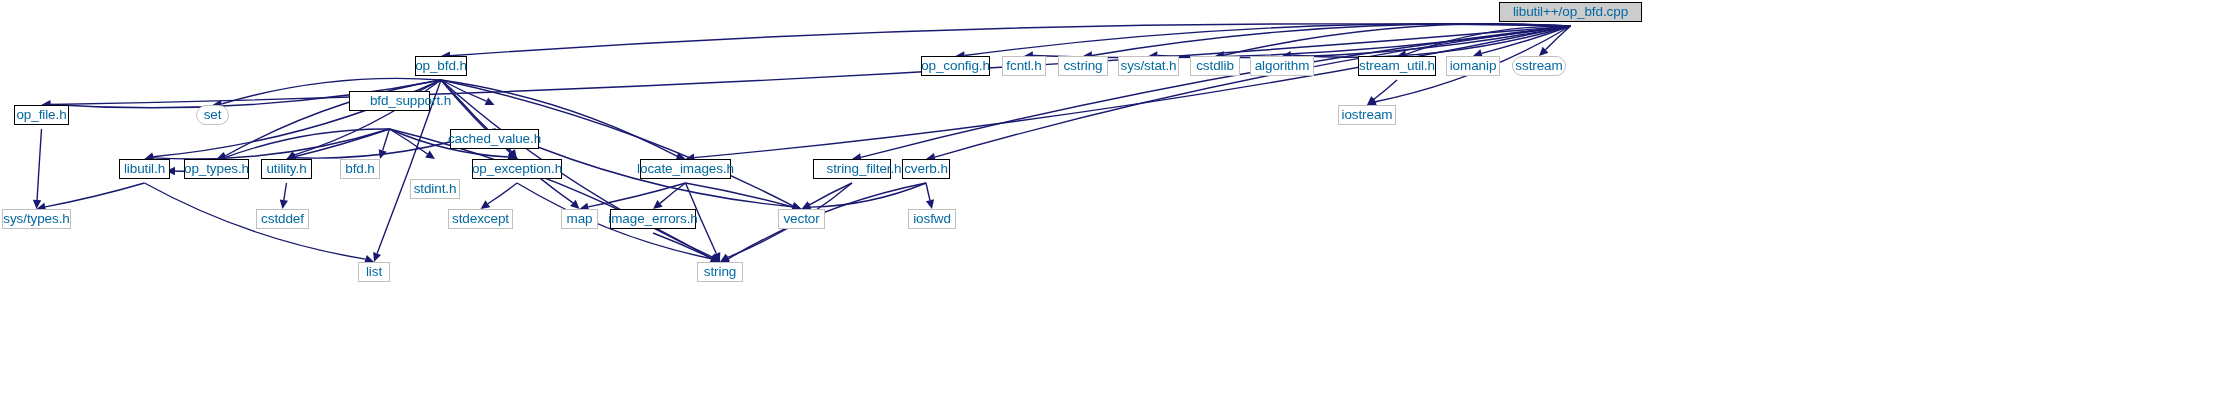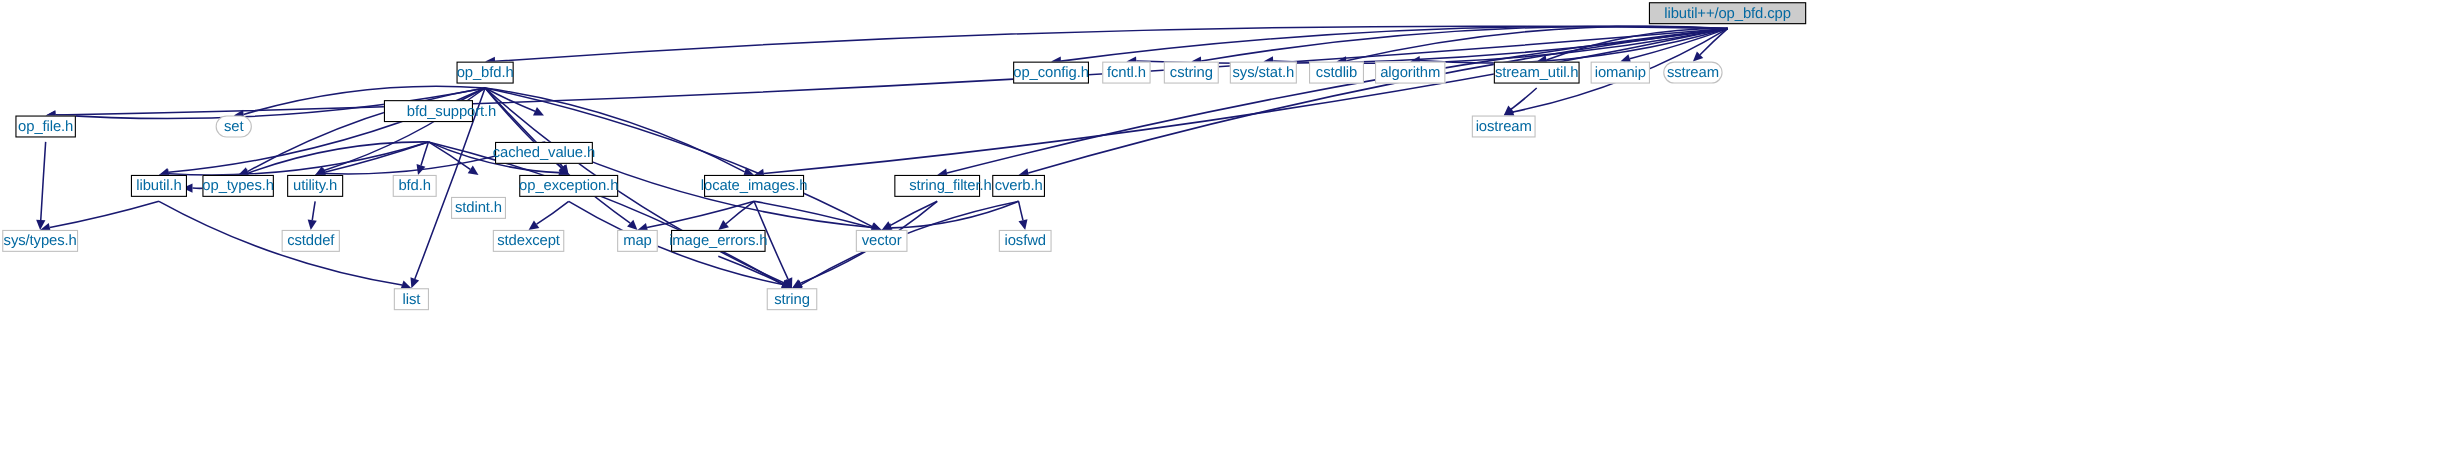--- a/index.html
+++ b/index.html
@@ -214,21 +214,21 @@
       </div>
       <div class="node hdr" style="left: 119px; top: 159px; width: 51px;">
         <span>libutil.h</span>
       </div>
       <div class="node hdr" style="left: 184px; top: 159px; width: 65px;">
         <span>op_types.h</span>
       </div>
       <div class="node hdr" style="left: 261px; top: 159px; width: 51px;">
         <span>utility.h</span>
       </div>
-      <div class="node" style="left: 357px; top: 159px; width: 40px; text-align: right;">
+      <div class="node" style="left: 340px; top: 159px; width: 40px; text-align: right;">
         <span>bfd.h</span>
       </div>
       <div class="node" style="left: 410px; top: 159px; width: 50px; margin-top: 20px;">
         <span>stdint.h</span>
       </div>
       <div class="node hdr" style="left: 472px; top: 159px; width: 90px;">
         <span>op_exception.h</span>
       </div>
       <div class="node hdr" style="left: 640px; top: 159px; width: 91px;">
         <span>locate_images.h</span>

